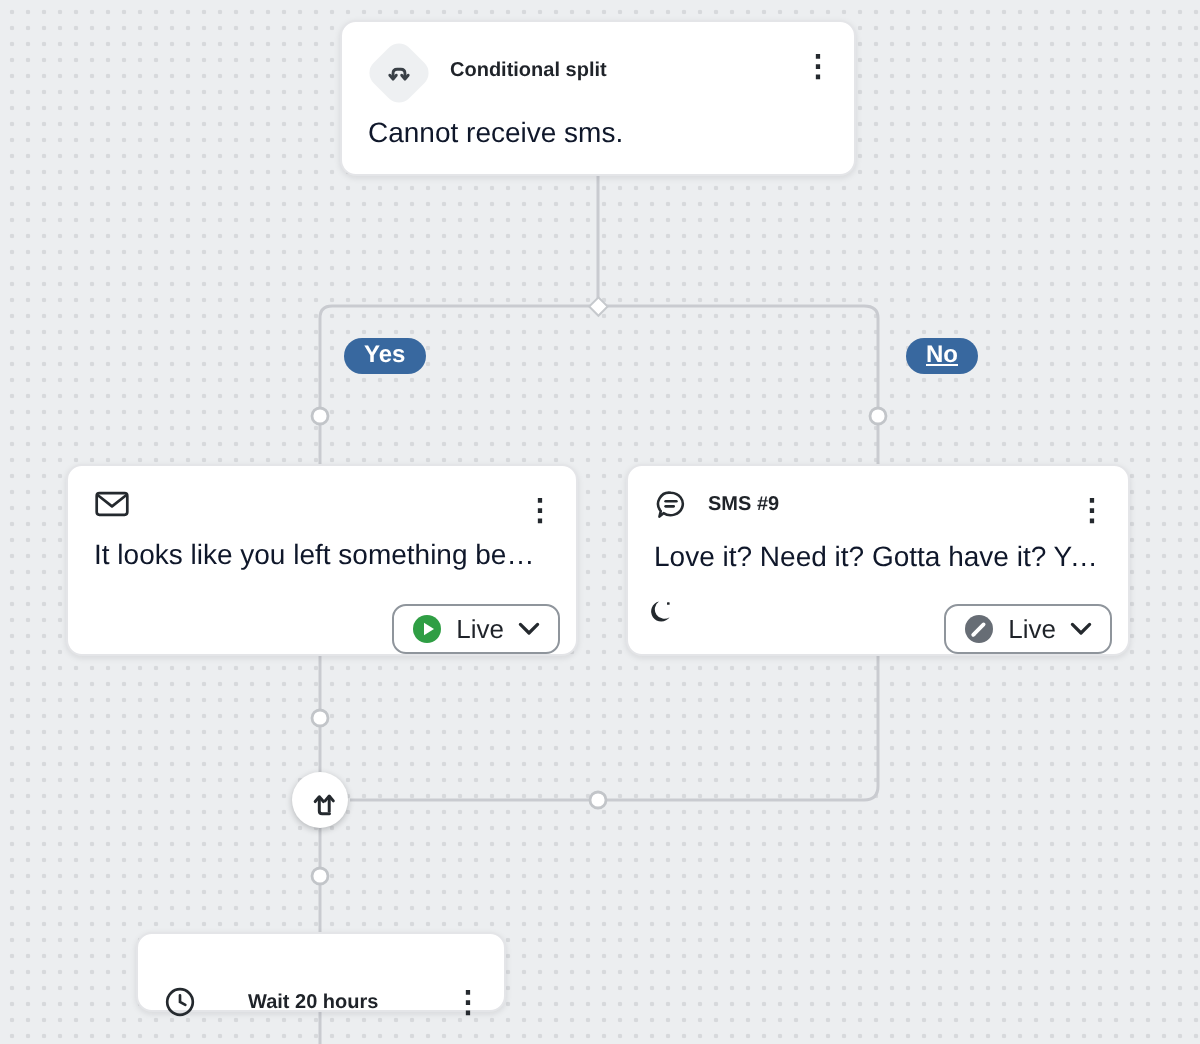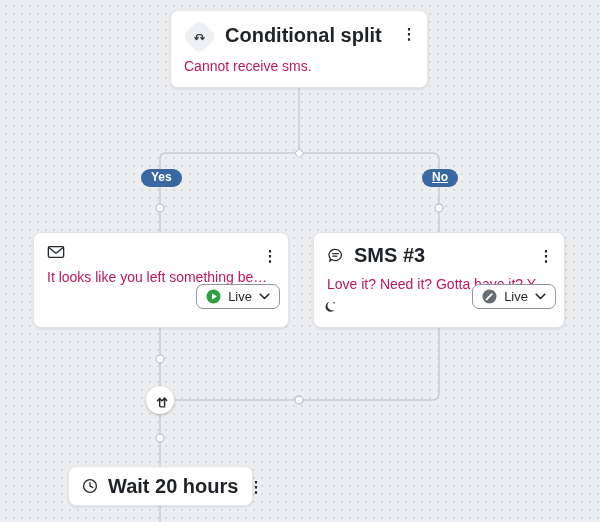--- a/index.html
+++ b/index.html
@@ -12,54 +12,54 @@
     background-position:2px 2px;
   }
   svg.wires{position:absolute;left:0;top:0;z-index:0;}
   .card{
     position:absolute;background:#fff;border-radius:8px;z-index:2;
     border:1px solid #e4e5e8;
     box-shadow:0 1px 3px rgba(20,24,28,.10);
     box-sizing:border-box;
   }
   .card-head{display:flex;align-items:center;gap:10px;padding:11px 34px 0 13px;}
-  .card-title{font-size:20px;font-weight:700;color:#1f2329;white-space:nowrap;}
+  .card-title{font-size:10px;font-weight:700;color:#1f2329;white-space:nowrap;}
   .kebab{
     position:absolute;right:8px;top:12px;width:20px;height:20px;z-index:3;
     display:flex;align-items:center;justify-content:center;
     font-size:15px;font-weight:700;color:#24292e;cursor:pointer;line-height:1;
     background:none;border:none;padding:0;
   }
   .card-body{
-    padding:9px 13px 0 13px;font-size:14px;color:#be185d;
+    padding:9px 13px 0 13px;font-size:14px;color:#0f172a;
     white-space:nowrap;overflow:hidden;text-overflow:ellipsis;
   }
   .diamond{
     width:25px;height:25px;background:#eef0f2;border-radius:7px;
     transform:rotate(45deg);display:flex;align-items:center;justify-content:center;
     flex:0 0 auto;margin:2px 3px 0 3px;
   }
   .diamond svg{transform:rotate(-45deg);}
   .badge{
     position:absolute;z-index:2;color:#fff;font-size:12px;font-weight:700;
-    padding:2px 10px 3px 10px;border-radius:10px;line-height:13px;
+    padding:2px 10px 3px 10px;border-radius:10px;line-height:13px;margin-left:31px;
   }
   .status-btn{
-    position:absolute;right:8px;bottom:18px;height:25px;z-index:3;
+    position:absolute;right:8px;bottom:0;height:25px;z-index:3;
     display:inline-flex;align-items:center;gap:7px;padding:0 9px;
     background:#fff;border:1px solid #8f959c;border-radius:7px;
     font-family:"Liberation Sans",sans-serif;font-size:13px;color:#1f2329;cursor:pointer;
   }
   .quiet{position:absolute;left:9px;bottom:8px;z-index:3;}
   .merge-circle{
     position:absolute;left:146px;top:386px;width:28px;height:28px;z-index:2;
     background:#fff;border-radius:50%;box-shadow:0 1px 3px rgba(20,24,28,.25);
     display:flex;align-items:center;justify-content:center;cursor:pointer;
   }
-  .wait-row{display:flex;align-items:center;gap:10px;height:100%;padding:0 8px 0 13px;box-sizing:border-box;}
+  .wait-row{display:flex;align-items:center;gap:26px;height:100%;padding:0 8px 0 13px;box-sizing:border-box;margin-top:15px;}
   .wait-row .kebab{position:static;margin-left:auto;}
   .icon{flex:0 0 auto;display:flex;}
 </style>
 </head>
 <body>
 
 <div class="canvas">
 
   <svg class="wires" width="600" height="522" viewBox="0 0 600 522">
     <g fill="none" stroke="#c9cbd0" stroke-width="1.5">
@@ -122,21 +122,21 @@
 
   <div class="card" style="left:313px;top:232px;width:252px;height:96px;">
     <div class="card-head">
       <span class="icon">
         <svg width="17" height="17" viewBox="0 0 20 20" fill="none" stroke="#24292e" stroke-width="1.5" stroke-linecap="round" stroke-linejoin="round">
           <path d="M10 2.8 a7.2 6.6 0 1 1 -4.4 12 L3.2 16.8 L4 13.6 A6.6 6.6 0 0 1 10 2.8 Z"></path>
           <line x1="6.8" y1="7.8" x2="13.2" y2="7.8"></line>
           <line x1="6.8" y1="10.8" x2="11.6" y2="10.8"></line>
         </svg>
       </span>
-      <span class="card-title">SMS #3</span>
+      <span class="card-title">SMS #9</span>
     </div>
     <button class="kebab">⋮</button>
     <div class="card-body">Love it? Need it? Gotta have it? Your cart i...</div>
     <span class="quiet">
       <svg width="15" height="15" viewBox="0 0 16 16" fill="#24292e">
         <path d="M12.6 10.2 A5.4 5.4 0 1 1 6.9 1.9 A4.6 4.6 0 0 0 12.6 10.2 Z"></path>
         <rect x="11.2" y="2.2" width="1.4" height="1.4" rx="0.3"></rect>
       </svg>
     </span>
     <button class="status-btn">

